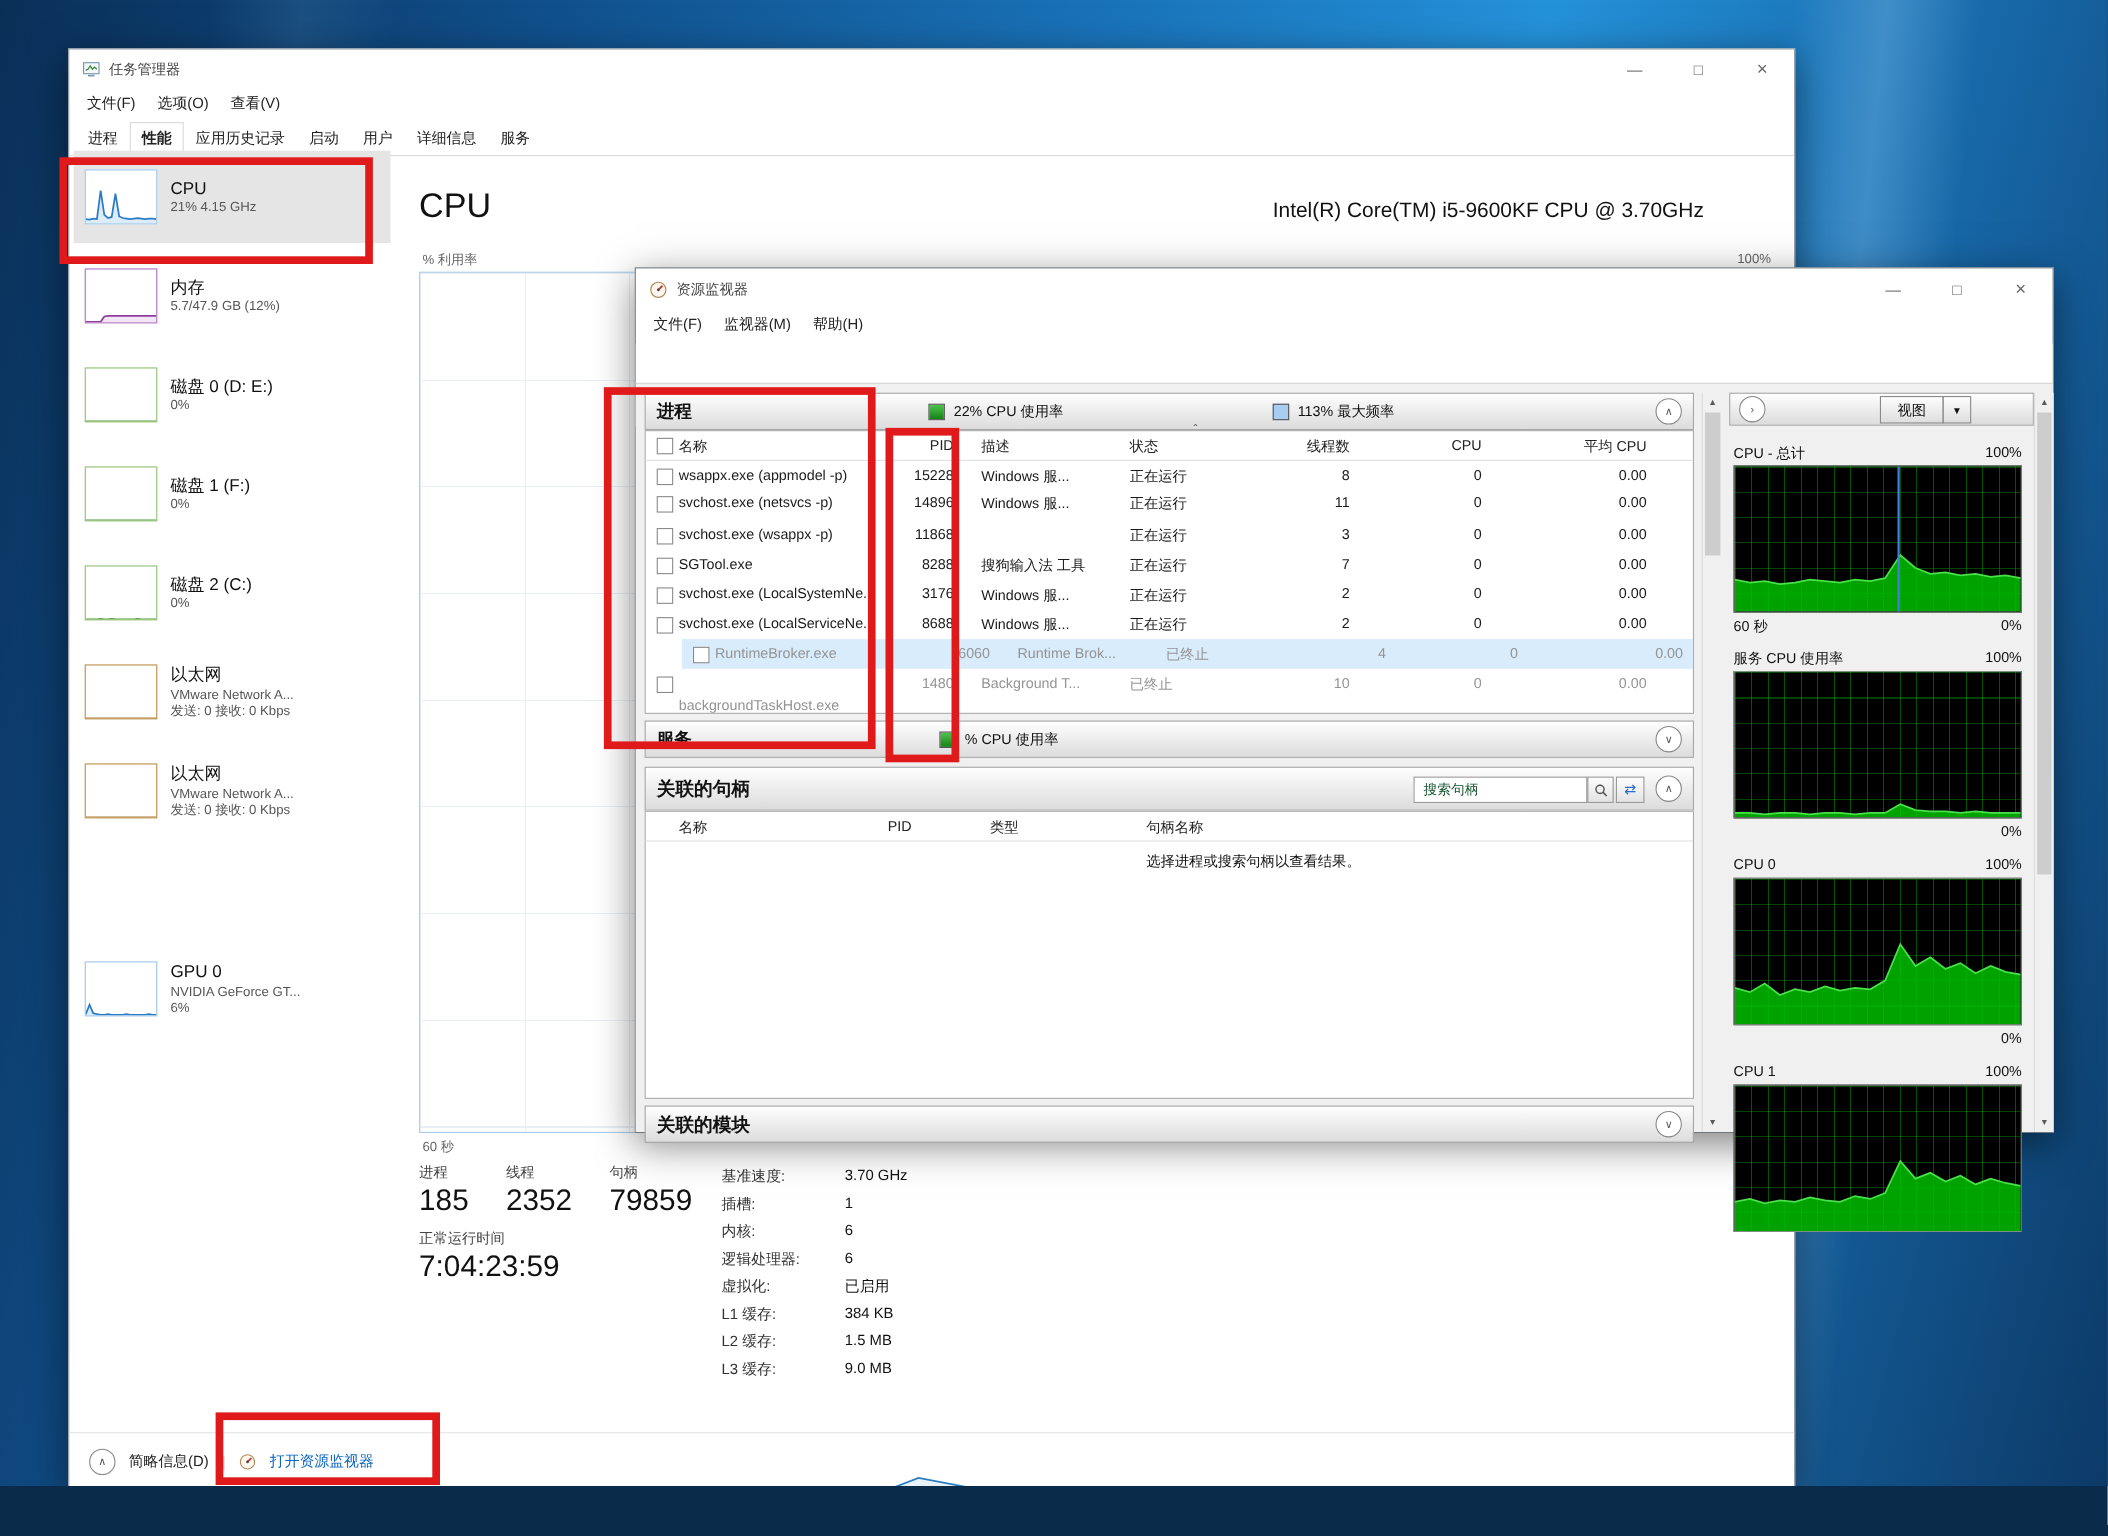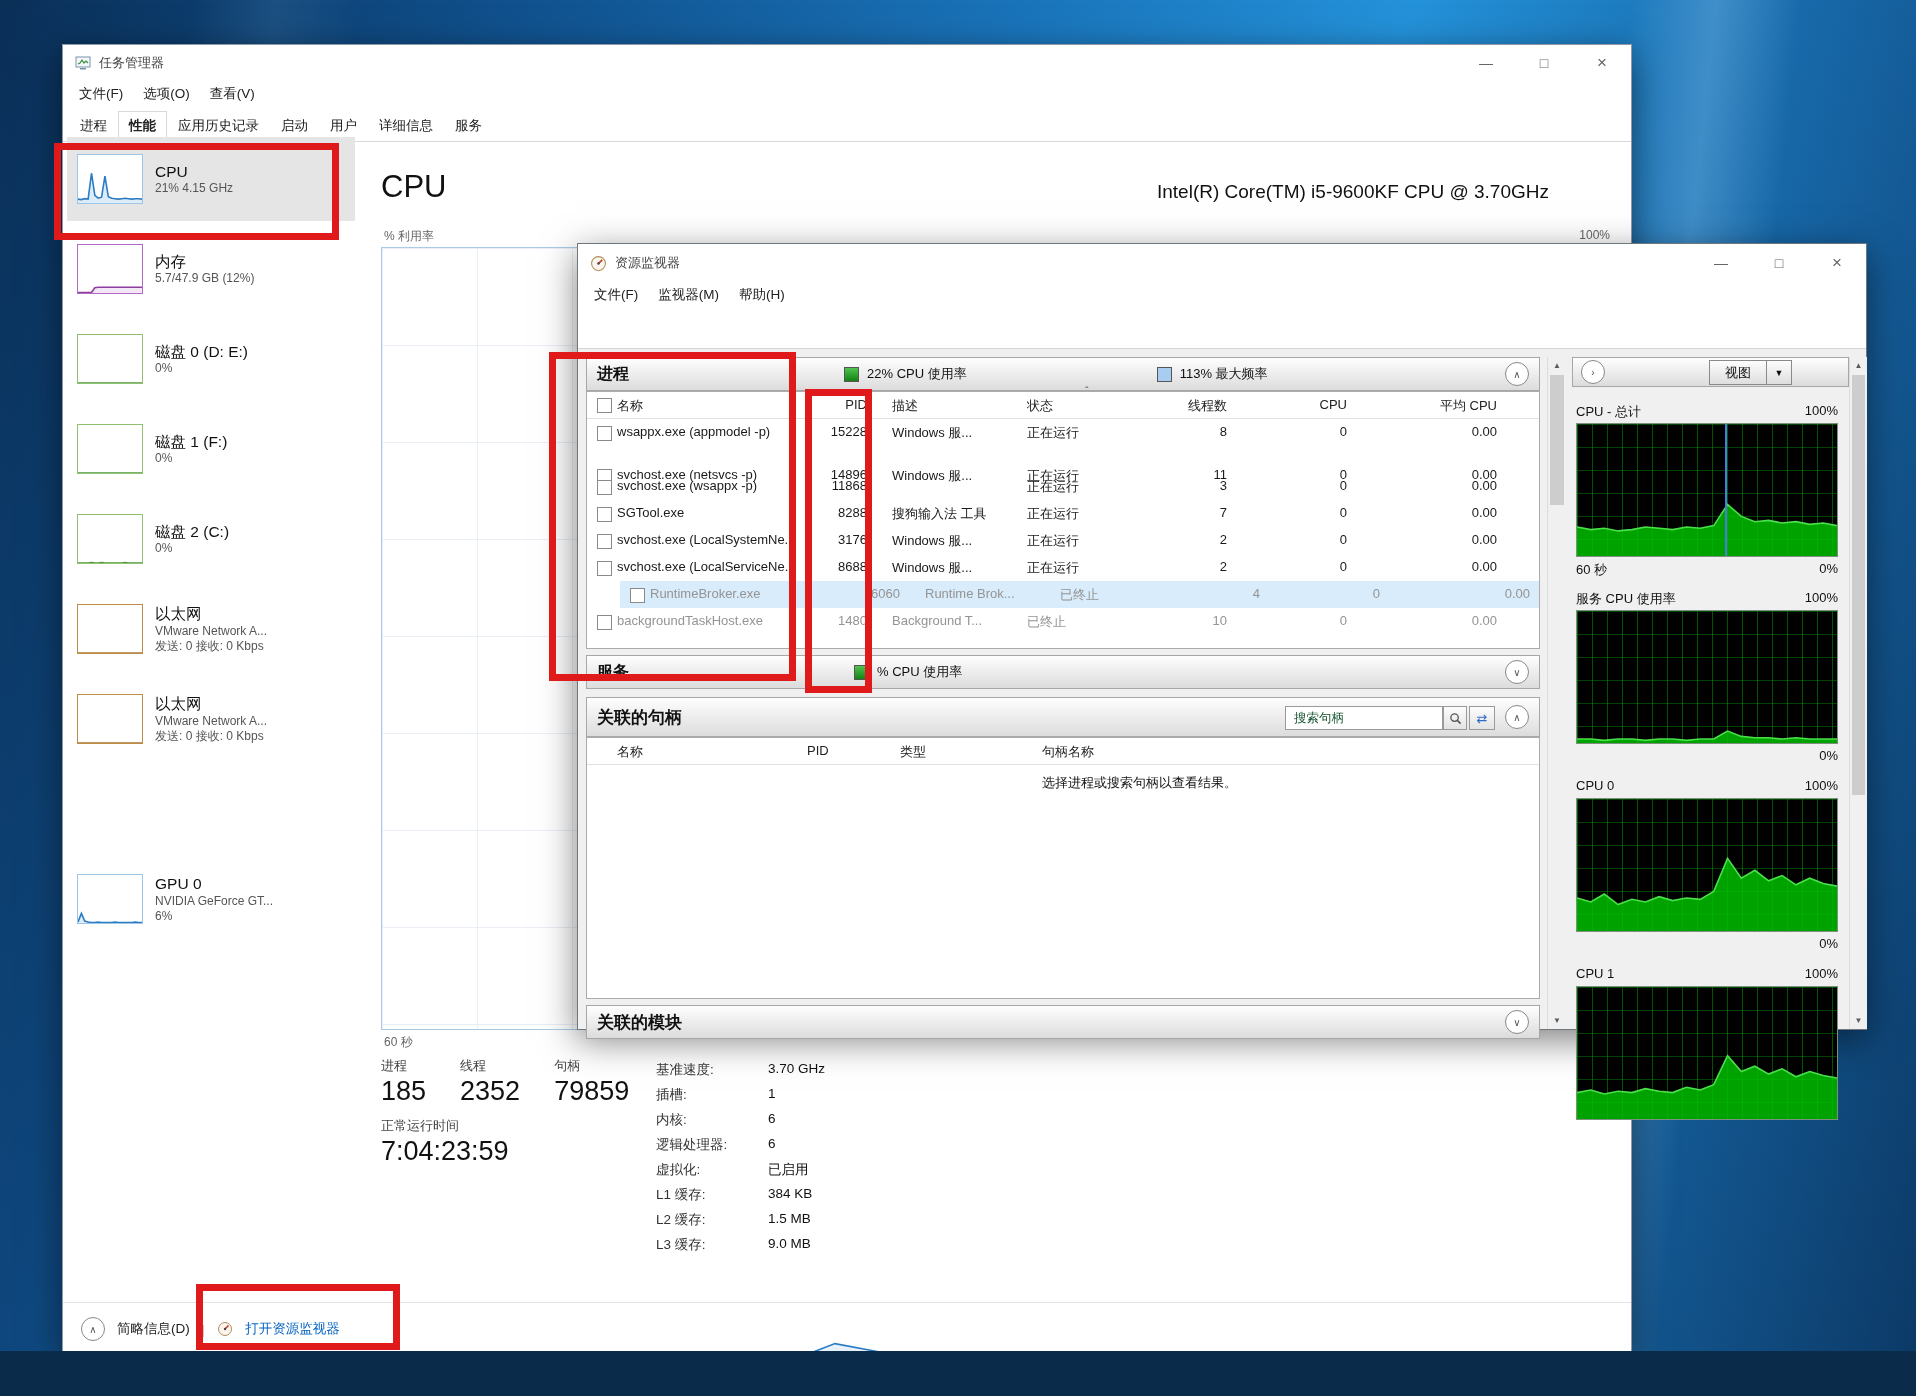--- a/index.html
+++ b/index.html
@@ -349,21 +349,21 @@
           <div class="prow" style="top: 27px;">
             <span class="cbx"></span>
             <span class="pcell nowrap" style="left: 30px; max-width: 212px; overflow: hidden;">wsappx.exe (appmodel -p)</span>
             <span class="pcell nowrap r" style="left: 230px; width: 50px;">15228</span>
             <span class="pcell nowrap" style="left: 305px;">Windows 服...</span>
             <span class="pcell nowrap" style="left: 440px;">正在运行</span>
             <span class="pcell nowrap r" style="left: 540px; width: 100px;">8</span>
             <span class="pcell nowrap r" style="left: 670px; width: 90px;">0</span>
             <span class="pcell nowrap r" style="left: 800px; width: 110px;">0.00</span>
           </div>
-          <div class="prow" style="top: 70px;">
+          <div class="prow" style="top: 52px;">
             <span class="cbx"></span>
             <span class="pcell nowrap" style="left: 30px; max-width: 212px; overflow: hidden;">svchost.exe (netsvcs -p)</span>
             <span class="pcell nowrap r" style="left: 230px; width: 50px;">14896</span>
             <span class="pcell nowrap" style="left: 305px;">Windows 服...</span>
             <span class="pcell nowrap" style="left: 440px;">正在运行</span>
             <span class="pcell nowrap r" style="left: 540px; width: 100px;">11</span>
             <span class="pcell nowrap r" style="left: 670px; width: 90px;">0</span>
             <span class="pcell nowrap r" style="left: 800px; width: 110px;">0.00</span>
           </div>
           <div class="prow" style="top: 81px;">
@@ -411,21 +411,21 @@
             <span class="pcell nowrap" style="left: 30px; max-width: 212px; overflow: hidden;">RuntimeBroker.exe</span>
             <span class="pcell nowrap r" style="left: 230px; width: 50px;">6060</span>
             <span class="pcell nowrap" style="left: 305px;">Runtime Brok...</span>
             <span class="pcell nowrap" style="left: 440px;">已终止</span>
             <span class="pcell nowrap r" style="left: 540px; width: 100px;">4</span>
             <span class="pcell nowrap r" style="left: 670px; width: 90px;">0</span>
             <span class="pcell nowrap r" style="left: 800px; width: 110px;">0.00</span>
           </div>
           <div class="prow dead" style="top: 216px;">
             <span class="cbx"></span>
-            <span class="pcell nowrap" style="left: 30px; max-width: 212px; overflow: hidden;">backgroundTaskHost.exe</span>
+            <span class="pcell nowrap" style="left: 30px; max-width: 212px; overflow: hidden; margin-top: 20px;">backgroundTaskHost.exe</span>
             <span class="pcell nowrap r" style="left: 230px; width: 50px;">1480</span>
             <span class="pcell nowrap" style="left: 305px;">Background T...</span>
             <span class="pcell nowrap" style="left: 440px;">已终止</span>
             <span class="pcell nowrap r" style="left: 540px; width: 100px;">10</span>
             <span class="pcell nowrap r" style="left: 670px; width: 90px;">0</span>
             <span class="pcell nowrap r" style="left: 800px; width: 110px;">0.00</span>
           </div>
         </div>
 
       <div class="hdrbar" style="left:8px;top:306px;width:954px;height:34px">

